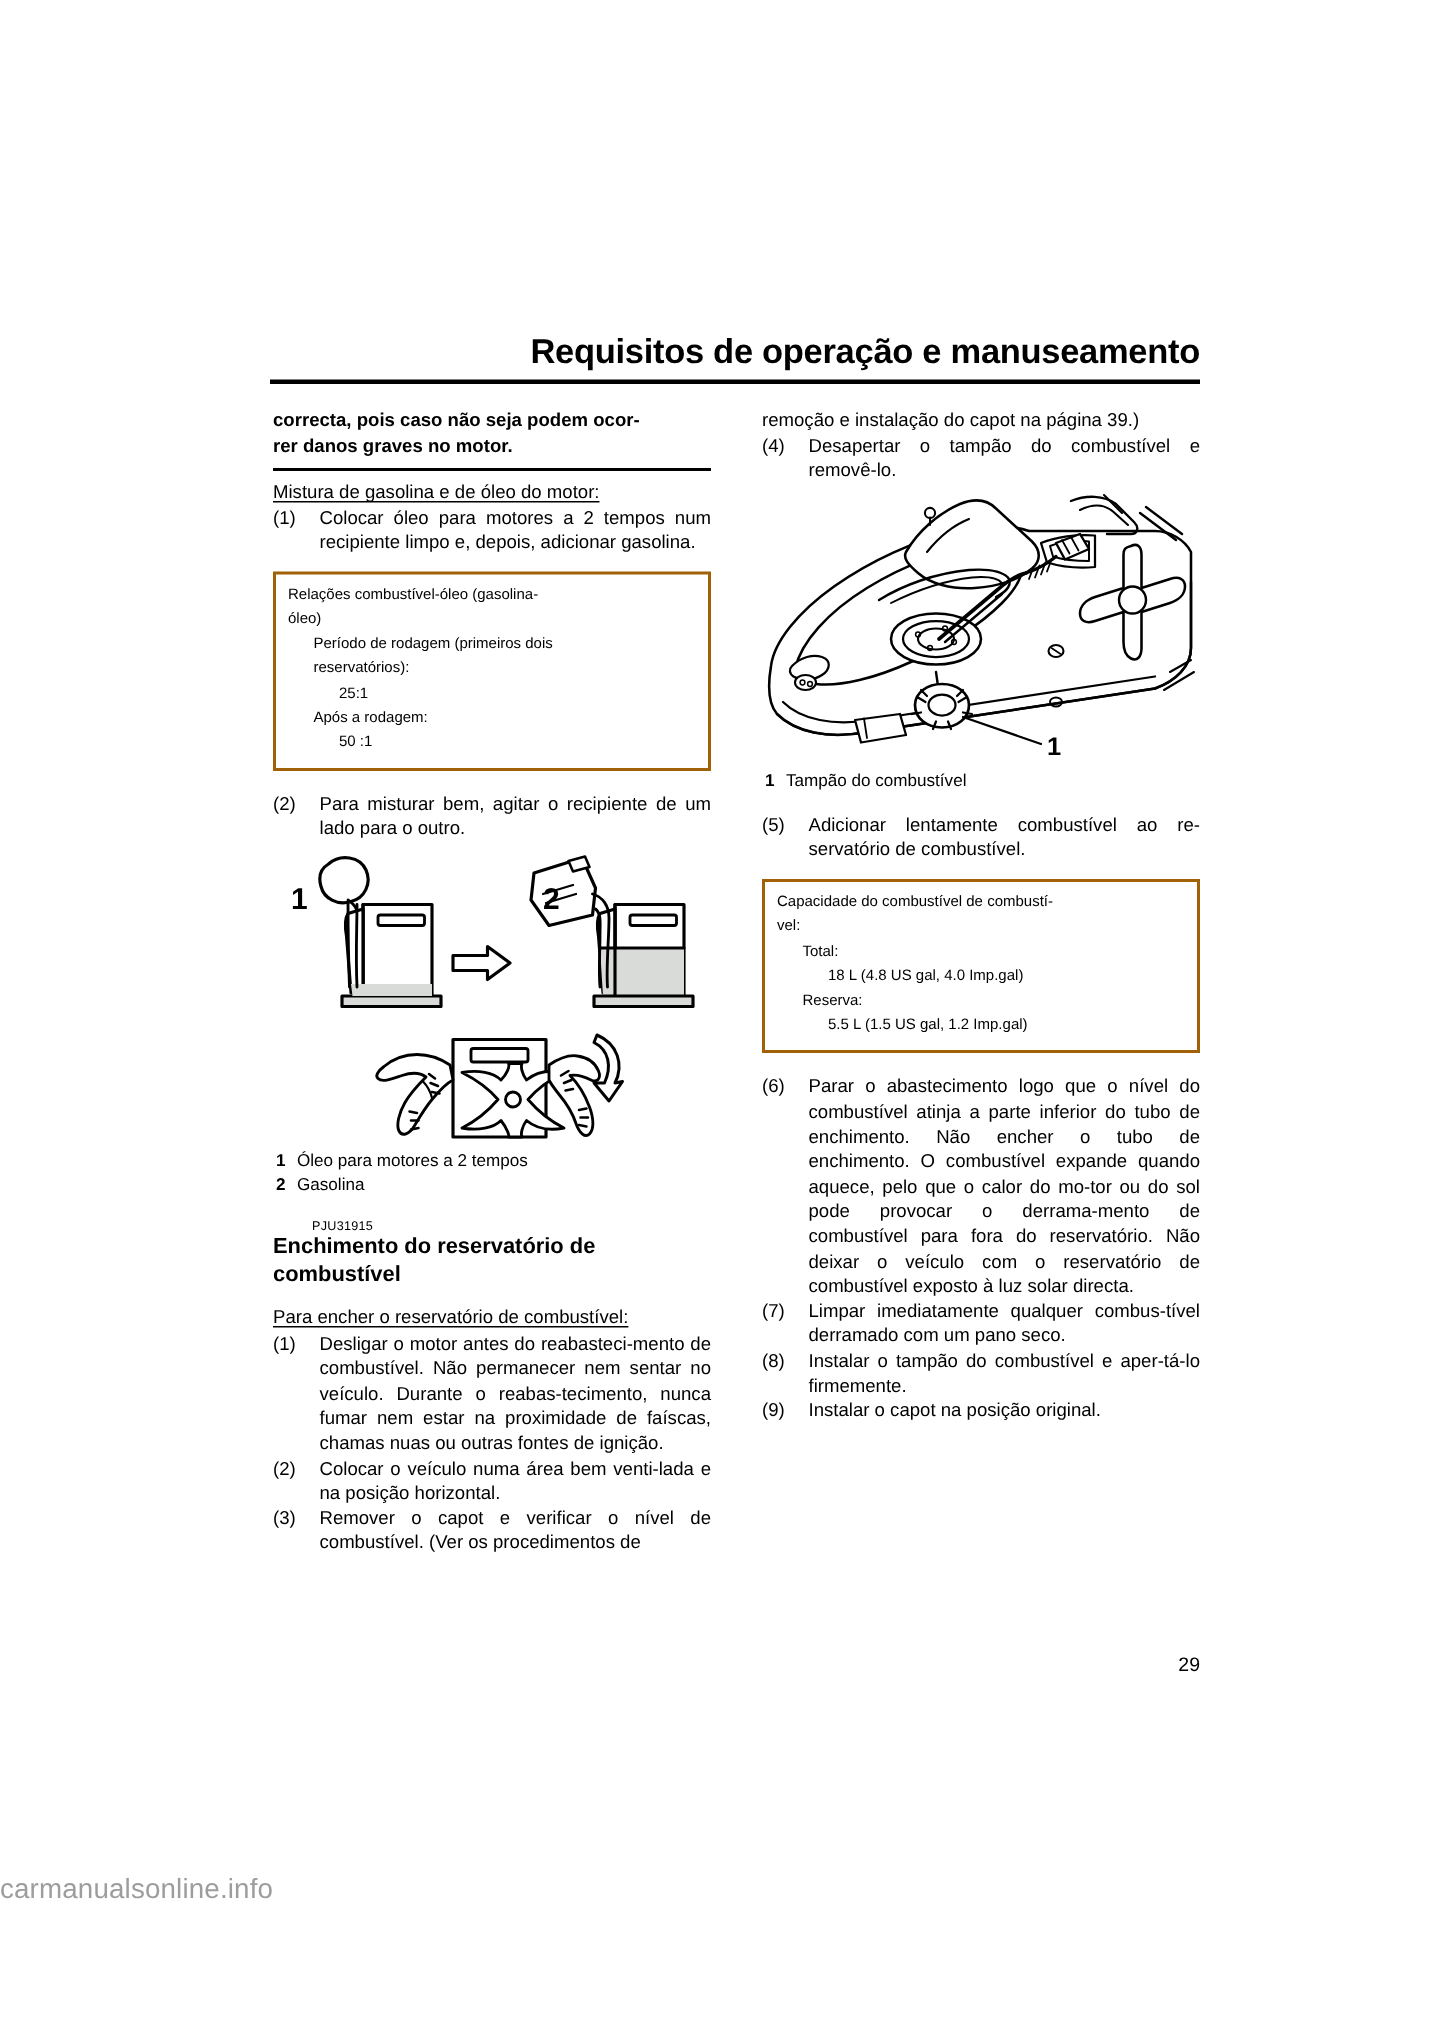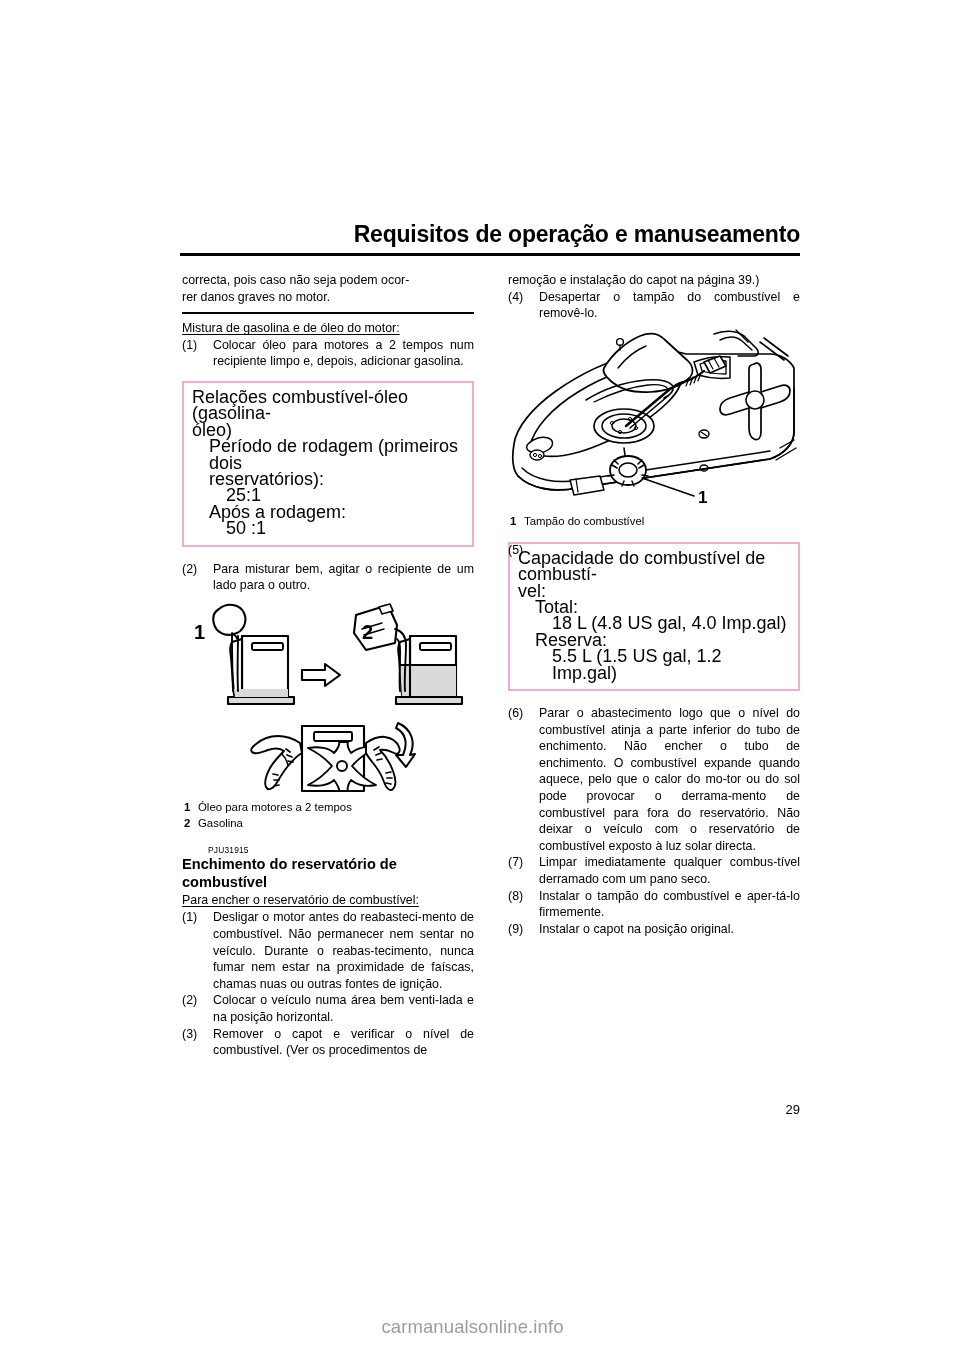--- a/index.html
+++ b/index.html
@@ -50,21 +50,21 @@
     top: 272px;
     width: 292px;
     font-size: 12.4px;
     line-height: 16.6px;
   }
   .col-left  { left: 182px; }
   .col-right { left: 508px; }
 
   p { margin: 0; padding: 0; }
 
-  .bold { font-weight: normal; }
+  .bold { font-weight: bold; }
 
   .rule {
     height: 2px;
     background: #000;
     margin: 7px 0 6px 0;
   }
 
   .underlined {
     text-decoration: underline;
     text-underline-offset: 2px;
@@ -80,24 +80,24 @@
   .li > .marker {
     position: absolute;
     left: 0;
     top: 0;
     width: 26px;
     text-align: left;
   }
 
   
   .spec-box {
-    border: 2px solid #f9a8d4;
+    border: 2px solid #a16207;
     padding: 6px 8px 8px 8px;
     margin: 11px 0 0 0;
-    font-size: 18px;
+    font-size: 10px;
     line-height: 16.4px;
   }
   .spec-l1 { margin-left: 0px; }
   .spec-l2 { margin-left: 17px; }
   .spec-l3 { margin-left: 34px; }
 
   
   .legend {
     font-size: 11.4px;
     line-height: 15px;
@@ -119,21 +119,21 @@
     line-height: 10px;
     margin-left: 26px;
   }
   .sec-title {
     font-size: 14.6px;
     font-weight: bold;
     line-height: 17.5px;
     margin-top: 1px;
   }
   .lead-in {
-    margin-top: 0;
+    margin-top: 11px;
     margin-bottom: 1px;
   }
 
   
   .fig { position: relative; }
   .fig svg { display: block; }
 
   
   .page-number {
     position: absolute;
@@ -141,23 +141,23 @@
     top: 1102px;
     width: 100px;
     font-size: 13px;
     text-align: right;
   }
 
   
   .watermark {
     position: absolute;
     left: 0;
-    top: 1316px;
+    top: 1248px;
     width: 945px;
-    text-align: center;
+    text-align: left;
     font-size: 18.5px;
     color: #9d9d9d;
     letter-spacing: 0.1px;
   }
 </style>
 </head>
 <body>
 
 <div class="page">
 
@@ -380,20 +380,21 @@
       </svg>
     </div>
 
     <div class="legend">
       <span class="num">1</span>
       <span>Tampão do combustível</span>
     </div>
 
     <div class="li" style="margin-top:13px;">
       <span class="marker">(5)</span>
+      <span>Adicionar lentamente combustível ao re-servatório de combustível.</span>
     </div>
 
     <div class="spec-box">
       <div class="spec-l1">Capacidade do combustível de combustí-</div>
       <div class="spec-l1">vel:</div>
       <div class="spec-l2">Total:</div>
       <div class="spec-l3">18 L (4.8 US gal, 4.0 Imp.gal)</div>
       <div class="spec-l2">Reserva:</div>
       <div class="spec-l3">5.5 L (1.5 US gal, 1.2 Imp.gal)</div>
     </div>

